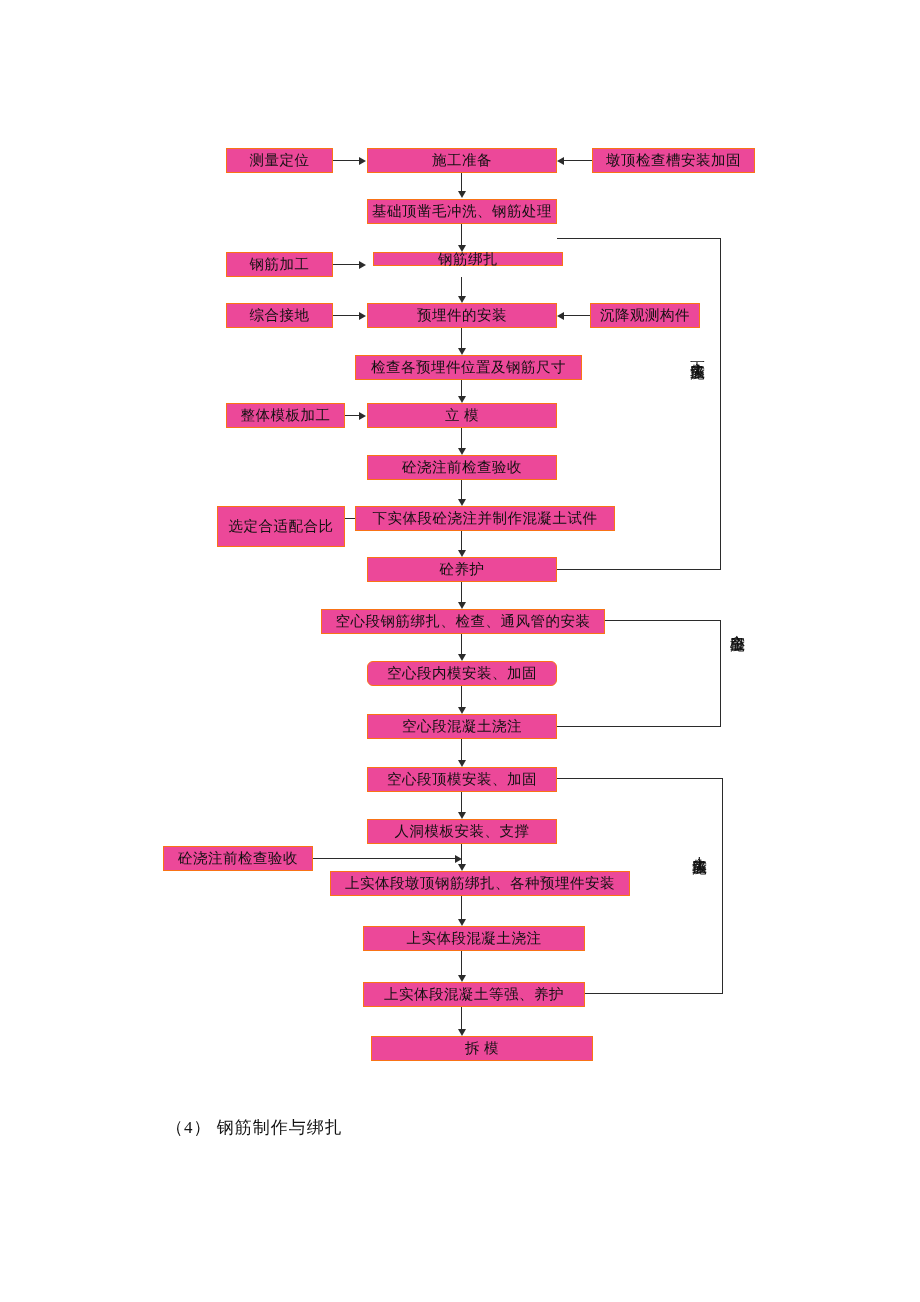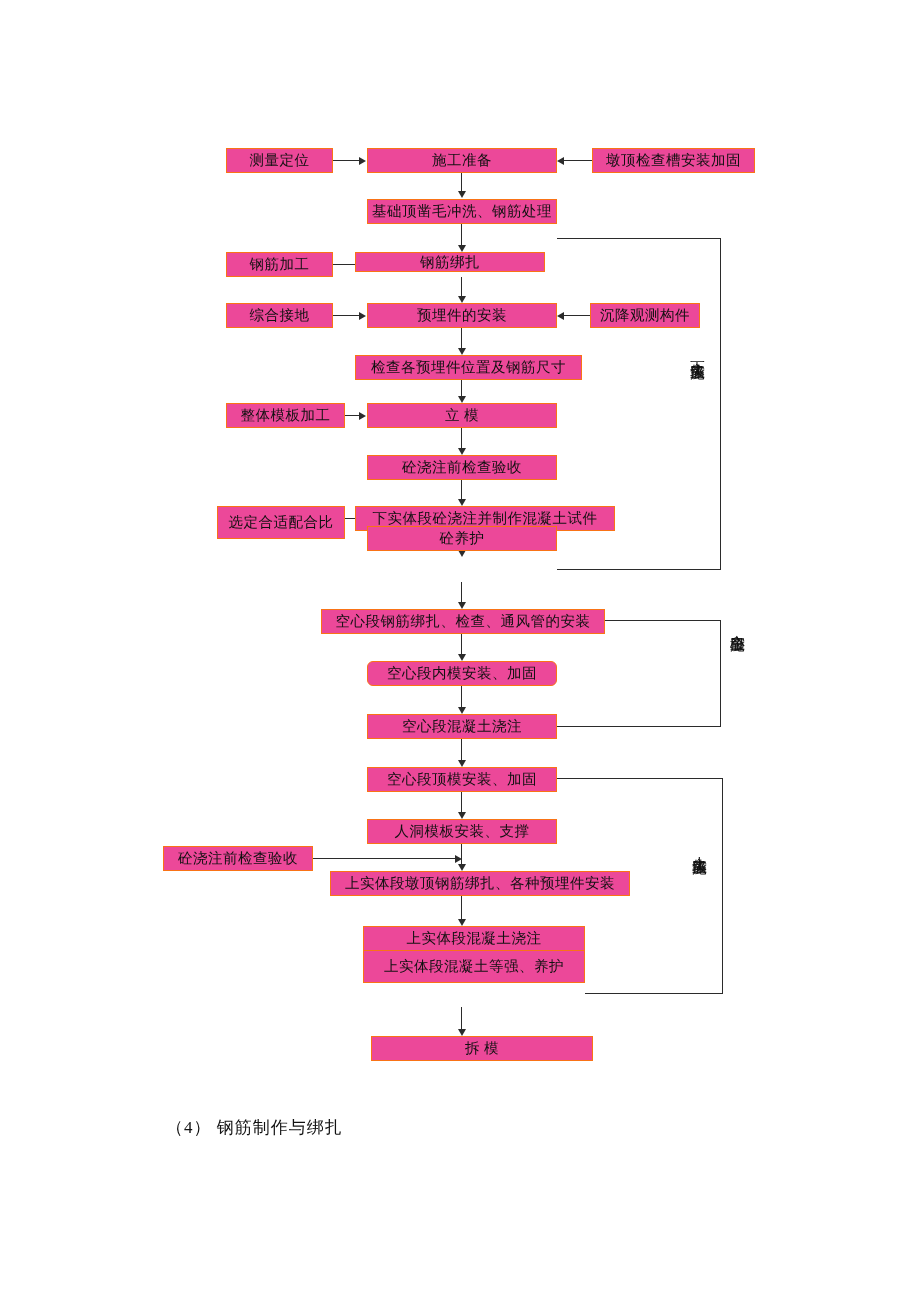--- a/index.html
+++ b/index.html
@@ -105,21 +105,21 @@
 
     <div class="node" style="left:367px; top:199px; width:190px; height:25px;">基础顶凿毛冲洗、钢筋处理</div>
 
     <div class="conn v" style="left:461px; top:224px; height:21px;"></div>
     <div class="arrow-d" style="left:458px; top:245px;"></div>
 
     <div class="node" style="left:226px; top:252px; width:107px; height:25px;">钢筋加工</div>
     <div class="conn h" style="left:333px; top:264px; width:27px;"></div>
     <div class="arrow-r" style="left:359px; top:261px;"></div>
 
-    <div class="node" style="left:355px; top:252px; width:190px; height:20px;">钢筋绑扎</div>
+    <div class="node" style="left:373px; top:252px; width:190px; height:14px;">钢筋绑扎</div>
 
     <div class="conn v" style="left:461px; top:277px; height:20px;"></div>
     <div class="arrow-d" style="left:458px; top:296px;"></div>
 
     <div class="node" style="left:226px; top:303px; width:107px; height:25px;">综合接地</div>
     <div class="conn h" style="left:333px; top:315px; width:27px;"></div>
     <div class="arrow-r" style="left:359px; top:312px;"></div>
 
     <div class="node" style="left:367px; top:303px; width:190px; height:25px;">预埋件的安装</div>
 
@@ -143,30 +143,30 @@
     <div class="node" style="left:367px; top:403px; width:190px; height:25px;">立    模</div>
 
     <div class="conn v" style="left:461px; top:428px; height:21px;"></div>
     <div class="arrow-d" style="left:458px; top:448px;"></div>
 
     <div class="node" style="left:367px; top:455px; width:190px; height:25px;">砼浇注前检查验收</div>
 
     <div class="conn v" style="left:461px; top:480px; height:20px;"></div>
     <div class="arrow-d" style="left:458px; top:499px;"></div>
 
-    <div class="node" style="left:217px; top:506px; width:128px; height:33px;">选定合适配合比</div>
+    <div class="node" style="left:217px; top:506px; width:128px; height:41px;">选定合适配合比</div>
     <div class="conn h" style="left:345px; top:518px; width:15px;"></div>
     <div class="arrow-r" style="left:359px; top:515px;"></div>
 
     <div class="node" style="left:355px; top:506px; width:260px; height:25px;">下实体段砼浇注并制作混凝土试件</div>
 
     <div class="conn v" style="left:461px; top:531px; height:20px;"></div>
     <div class="arrow-d" style="left:458px; top:550px;"></div>
 
-    <div class="node" style="left:367px; top:526px; width:190px; height:25px;">砼养护</div>
+    <div class="node" style="left:367px; top:557px; width:190px; height:25px;">砼养护</div>
 
     <div class="conn v" style="left:461px; top:582px; height:21px;"></div>
     <div class="arrow-d" style="left:458px; top:602px;"></div>
 
     <div class="conn h" style="left:557px; top:238px; width:164px;"></div>
     <div class="conn v" style="left:720px; top:238px; height:332px;"></div>
     <div class="conn h" style="left:557px; top:569px; width:164px;"></div>
     <div class="stage-label" style="left:688px; top:350px;">下实体段施工</div>
 
     <div class="node" style="left:321px; top:609px; width:284px; height:25px;">空心段钢筋绑扎、检查、通风管的安装</div>
@@ -206,21 +206,21 @@
     <div class="node" style="left:330px; top:871px; width:300px; height:25px;">上实体段墩顶钢筋绑扎、各种预埋件安装</div>
 
     <div class="conn v" style="left:461px; top:896px; height:24px;"></div>
     <div class="arrow-d" style="left:458px; top:919px;"></div>
 
     <div class="node" style="left:363px; top:926px; width:222px; height:25px;">上实体段混凝土浇注</div>
 
     <div class="conn v" style="left:461px; top:951px; height:25px;"></div>
     <div class="arrow-d" style="left:458px; top:975px;"></div>
 
-    <div class="node" style="left:363px; top:950px; width:222px; height:33px;">上实体段混凝土等强、养护</div>
+    <div class="node" style="left:363px; top:982px; width:222px; height:25px;">上实体段混凝土等强、养护</div>
 
     <div class="conn v" style="left:461px; top:1007px; height:23px;"></div>
     <div class="arrow-d" style="left:458px; top:1029px;"></div>
 
     <div class="node" style="left:363px; top:1036px; width:222px; height:25px;margin-left:8px;">拆    模</div>
 
     <div class="conn h" style="left:557px; top:778px; width:166px;"></div>
     <div class="conn v" style="left:722px; top:778px; height:216px;"></div>
     <div class="conn h" style="left:585px; top:993px; width:138px;"></div>
     <div class="stage-label" style="left:690px; top:845px;">上实体段施工</div>

